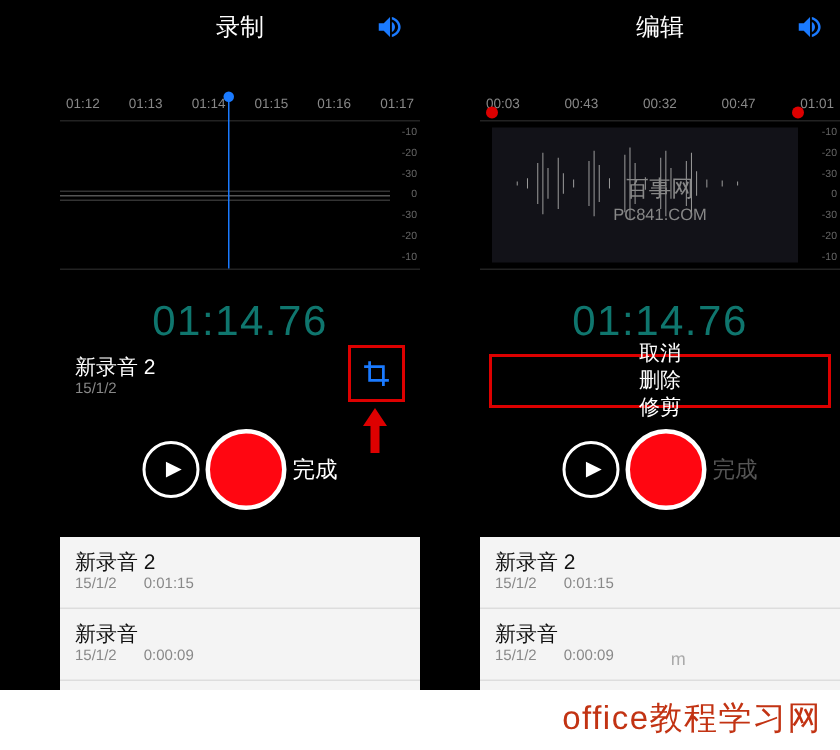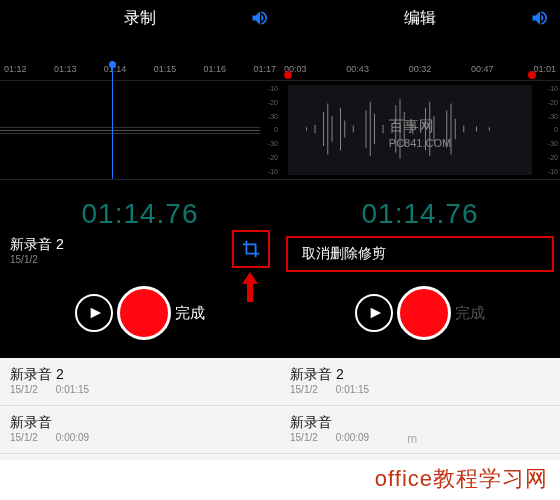--- a/index.html
+++ b/index.html
@@ -1,56 +1,56 @@
 <!DOCTYPE html>
 <html><head>
 <meta charset="utf-8">
 <style>
 * { margin: 0; padding: 0; box-sizing: border-box; }
 body { font-family: -apple-system, "Helvetica Neue", Arial, sans-serif; background: #fff; width: 560px; height: 500px; position: relative; }
 .container { display: flex; width: 560px; height: 460px; }
-.panel { width: 280px; height: 460px; background: #000; position: relative; display: flex; flex-direction: column; }
+.panel { width: 280px; height: 460px; background: #000; position: relative; display: flex; flex-direction: column; padding-left: 40px; }
 .header { height: 36px; display: flex; align-items: center; justify-content: center; position: relative; }
 .header-title { color: #fff; font-size: 16px; font-weight: 500; }
 .audio-icon { position: absolute; right: 10px; top: 8px; width: 20px; height: 20px; }
 .audio-icon svg { width: 20px; height: 20px; }
 .timeline { height: 16px; display: flex; justify-content: space-between; padding: 0 4px; background: #000; margin-top: 28px; }
 .tick { color: #888; font-size: 9px; }
 .waveform { height: 100px; position: relative; background: #000; border-top: 1px solid #222; border-bottom: 1px solid #222; }
 .waveform-scale { position: absolute; right: 2px; top: 0; bottom: 0; display: flex; flex-direction: column; justify-content: space-between; padding: 4px 0; }
 .scale-num { color: #666; font-size: 7px; text-align: right; }
 .wave-flat { position: absolute; left: 0; right: 20px; top: 50%; height: 1px; background: #555; }
 .wave-flat::before, .wave-flat::after { content: ''; position: absolute; left: 0; right: 0; height: 1px; background: #333; }
 .wave-flat::before { top: -3px; }
 .wave-flat::after { top: 3px; }
 .playhead { position: absolute; top: -16px; bottom: 0; width: 1px; background: #1a7aff; left: 112px; }
 .playhead::before { content: ''; position: absolute; top: -4px; left: -3px; width: 7px; height: 7px; background: #1a7aff; border-radius: 50%; }
 .wave-viz { position: absolute; left: 10px; right: 30px; top: 10px; bottom: 10px; }
 .trim-box { position: absolute; left: 8px; right: 28px; top: 4px; bottom: 4px; background: rgba(60,60,80,0.3); }
 .trim-handle { position: absolute; top: -14px; width: 8px; height: 8px; background: #d00; border-radius: 50%; }
 .trim-handle.left { left: -4px; }
 .trim-handle.right { right: -4px; }
-.watermark { position: absolute; left: 50%; top: 50%; transform: translate(-50%,-40%); color: #888; font-size: 11px; text-align: left; line-height: 1.3; }
+.watermark { position: absolute; left: 50%; top: 50%; transform: translate(-50%,-40%); color: #888; font-size: 11px; text-align: center; line-height: 1.3; }
 .watermark .big { font-size: 15px; }
 .timer-display { text-align: center; padding: 18px 0 6px 0; }
 .timer { color: #0f766e; font-size: 28px; font-weight: 300; letter-spacing: 1px; text-align: center; }
 .recording-name { color: #fff; font-size: 14px; padding-left: 10px; }
 .recording-date { color: #888; font-size: 10px; padding-left: 10px; }
 .mid-row { position: relative; height: 36px; }
 .crop-btn { position: absolute; right: 10px; top: -6px; width: 38px; height: 38px; border: 2px solid #d00; display: flex; align-items: center; justify-content: center; }
 .crop-btn svg { width: 22px; height: 22px; }
 .arrow-up { position: absolute; right: 18px; top: 36px; width: 24px; height: 30px; }
 .arrow-up svg { width: 24px; height: 30px; }
 .controls { display: flex; align-items: center; justify-content: center; gap: 4px; padding: 14px 0 18px 0; position: relative; }
 .play-btn { width: 38px; height: 38px; border: 2px solid #fff; border-radius: 50%; display: flex; align-items: center; justify-content: center; }
 .play-btn svg { width: 14px; height: 14px; margin-left: 2px; }
 .record-btn { width: 54px; height: 54px; background: #ff0611; border: 3px solid #fff; border-radius: 50%; }
 .done-btn { color: #fff; font-size: 15px; }
 .done-btn.disabled { color: #555; }
-.edit-actions { display: flex; justify-content: flex-start; padding: 0 14px; height: 36px; align-items: center; border: 2px solid #d00; margin: 0 6px; }
+.edit-actions { display: flex; justify-content: center; padding: 0 14px; height: 36px; align-items: center; border: 2px solid #d00; margin: 0 6px; flex-direction: column; }
 .edit-action { font-size: 14px; }
 .edit-action.cancel { color: #fff; }
 .edit-action.delete { color: #fff; }
 .edit-action.trim { color: #fff; }
 .list-area { background: #f4f4f4; flex: 1; margin-top: 0; }
 .list-item { border-bottom: 1px solid #ddd; padding: 8px 10px; height: 48px; }
 .item-name { color: #111; font-size: 14px; }
 .item-meta { display: flex; gap: 18px; }
 .item-date, .item-dur { color: #888; font-size: 10px; }
 .item-watermark { color: #aaa; font-size: 12px; margin-left: 20px; }

